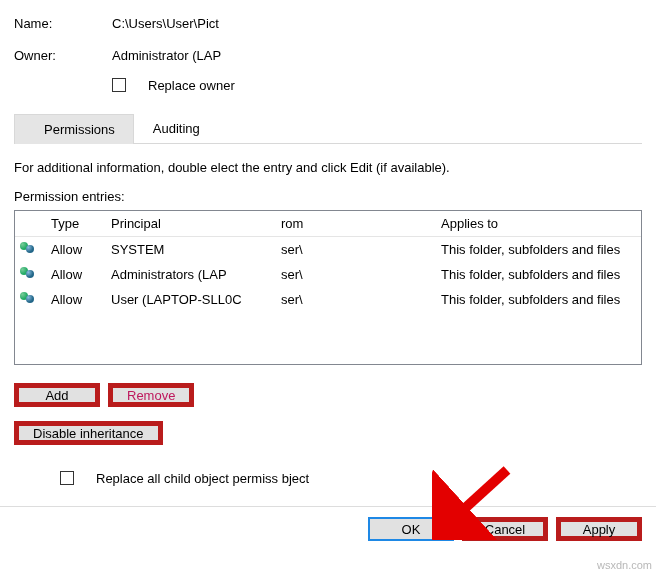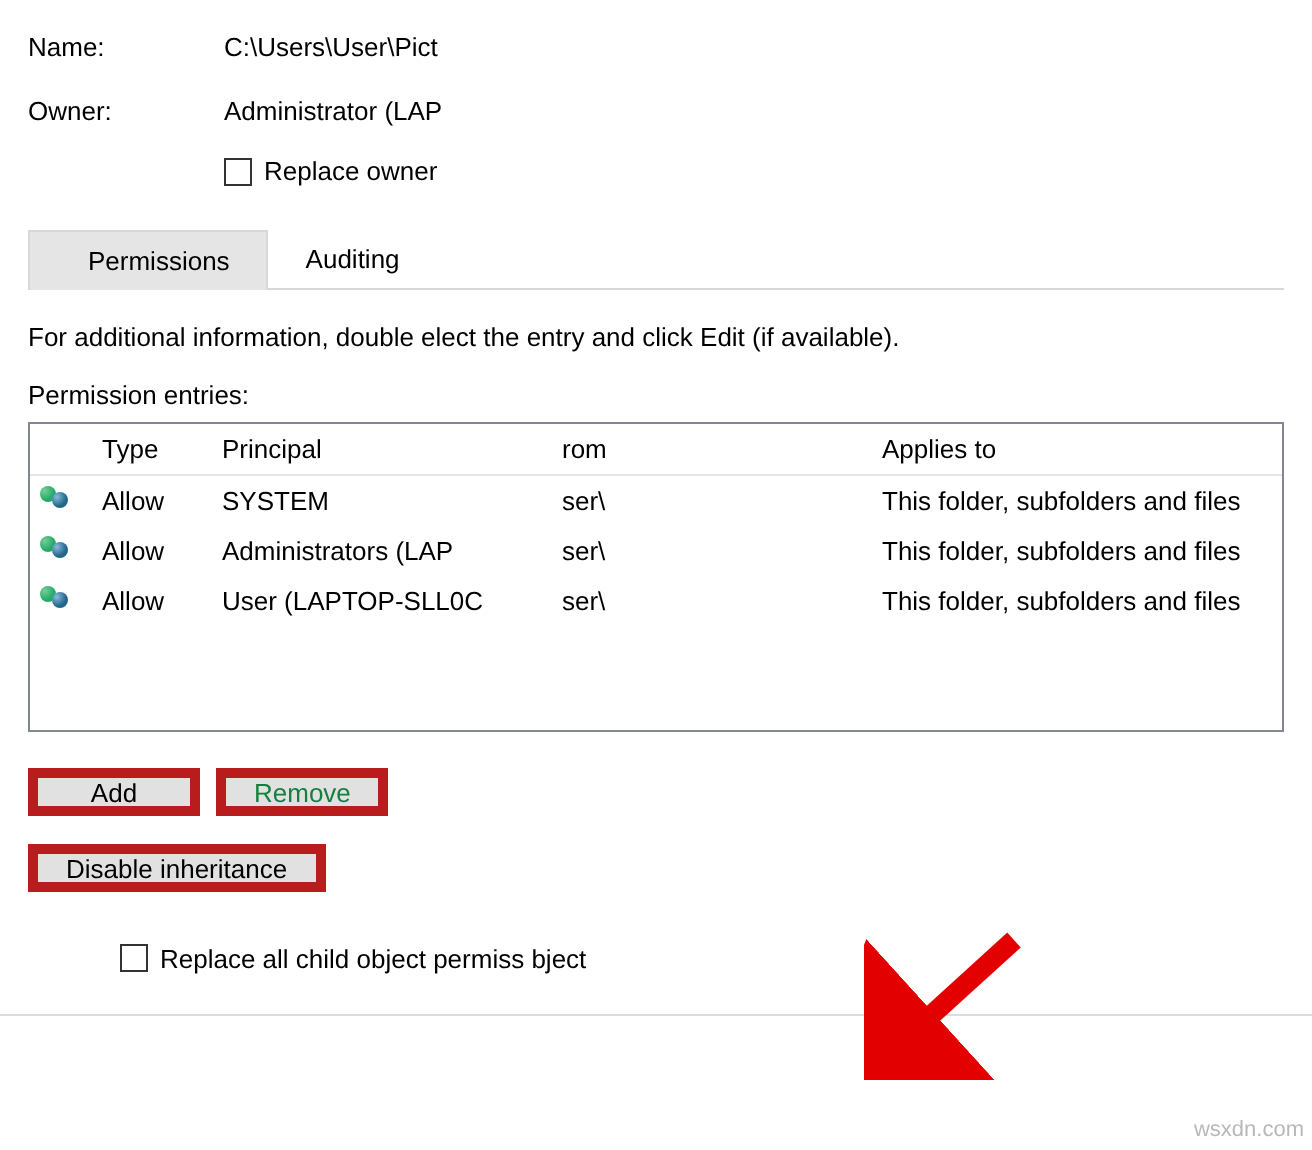--- a/index.html
+++ b/index.html
@@ -32,22 +32,22 @@
       width: 98px;
       flex-shrink: 0;
     }
     .field-value {
       flex: 1;
       white-space: nowrap;
       overflow: hidden;
     }
     .checkbox-wrap {
       display: inline-flex;
-      align-items: center;
-      gap: 6px;
+      align-items: flex-start;
+      gap: 22px;
       margin-left: 98px;
       margin-top: 2px;
     }
     .checkbox-wrap.no-indent {
       margin-left: 0;
       padding-left: 46px;
     }
     .chk {
       width: 14px;
       height: 14px;
@@ -154,21 +154,21 @@
       border: 5px solid #b91c1c;
       font-family: inherit;
       font-size: 13px;
       padding: 0 14px;
       cursor: default;
     }
     .btn.wide {
       min-width: 140px;
     }
     .btn:disabled {
-      color: #15803d;
+      color: #be185d;
     }
     .btn.highlight {
       border: 2px solid #1e88e5;
       background: #e1e1e1;
     }
     .bottom-check {
       margin-top: 26px;
       margin-bottom: 20px;
     }
     .footer-sep {
@@ -270,20 +270,25 @@
     <button class="btn wide">Disable inheritance</button>
   </div>
 
   <div class="checkbox-wrap no-indent bottom-check">
     <span class="chk"></span>
     <span>Replace all child object permiss        bject</span>
   </div>
 
   <div class="footer-sep"></div>
 
+  <div class="footer-btns">
+    <button class="btn highlight">OK</button>
+    <button class="btn">Cancel</button>
+    <button class="btn">Apply</button>
+  </div>
 
   <svg class="arrow-svg" width="90" height="80">
     <defs>
       <marker id="ahead" markerWidth="12" markerHeight="12" refX="2" refY="5" orient="auto">
         <polygon points="0,0 10,5 0,10" fill="#e30000"></polygon>
       </marker>
     </defs>
     <line x1="75" y1="10" x2="20" y2="60" stroke="#e30000" stroke-width="10" marker-end="url(#ahead)"></line>
   </svg>
 

